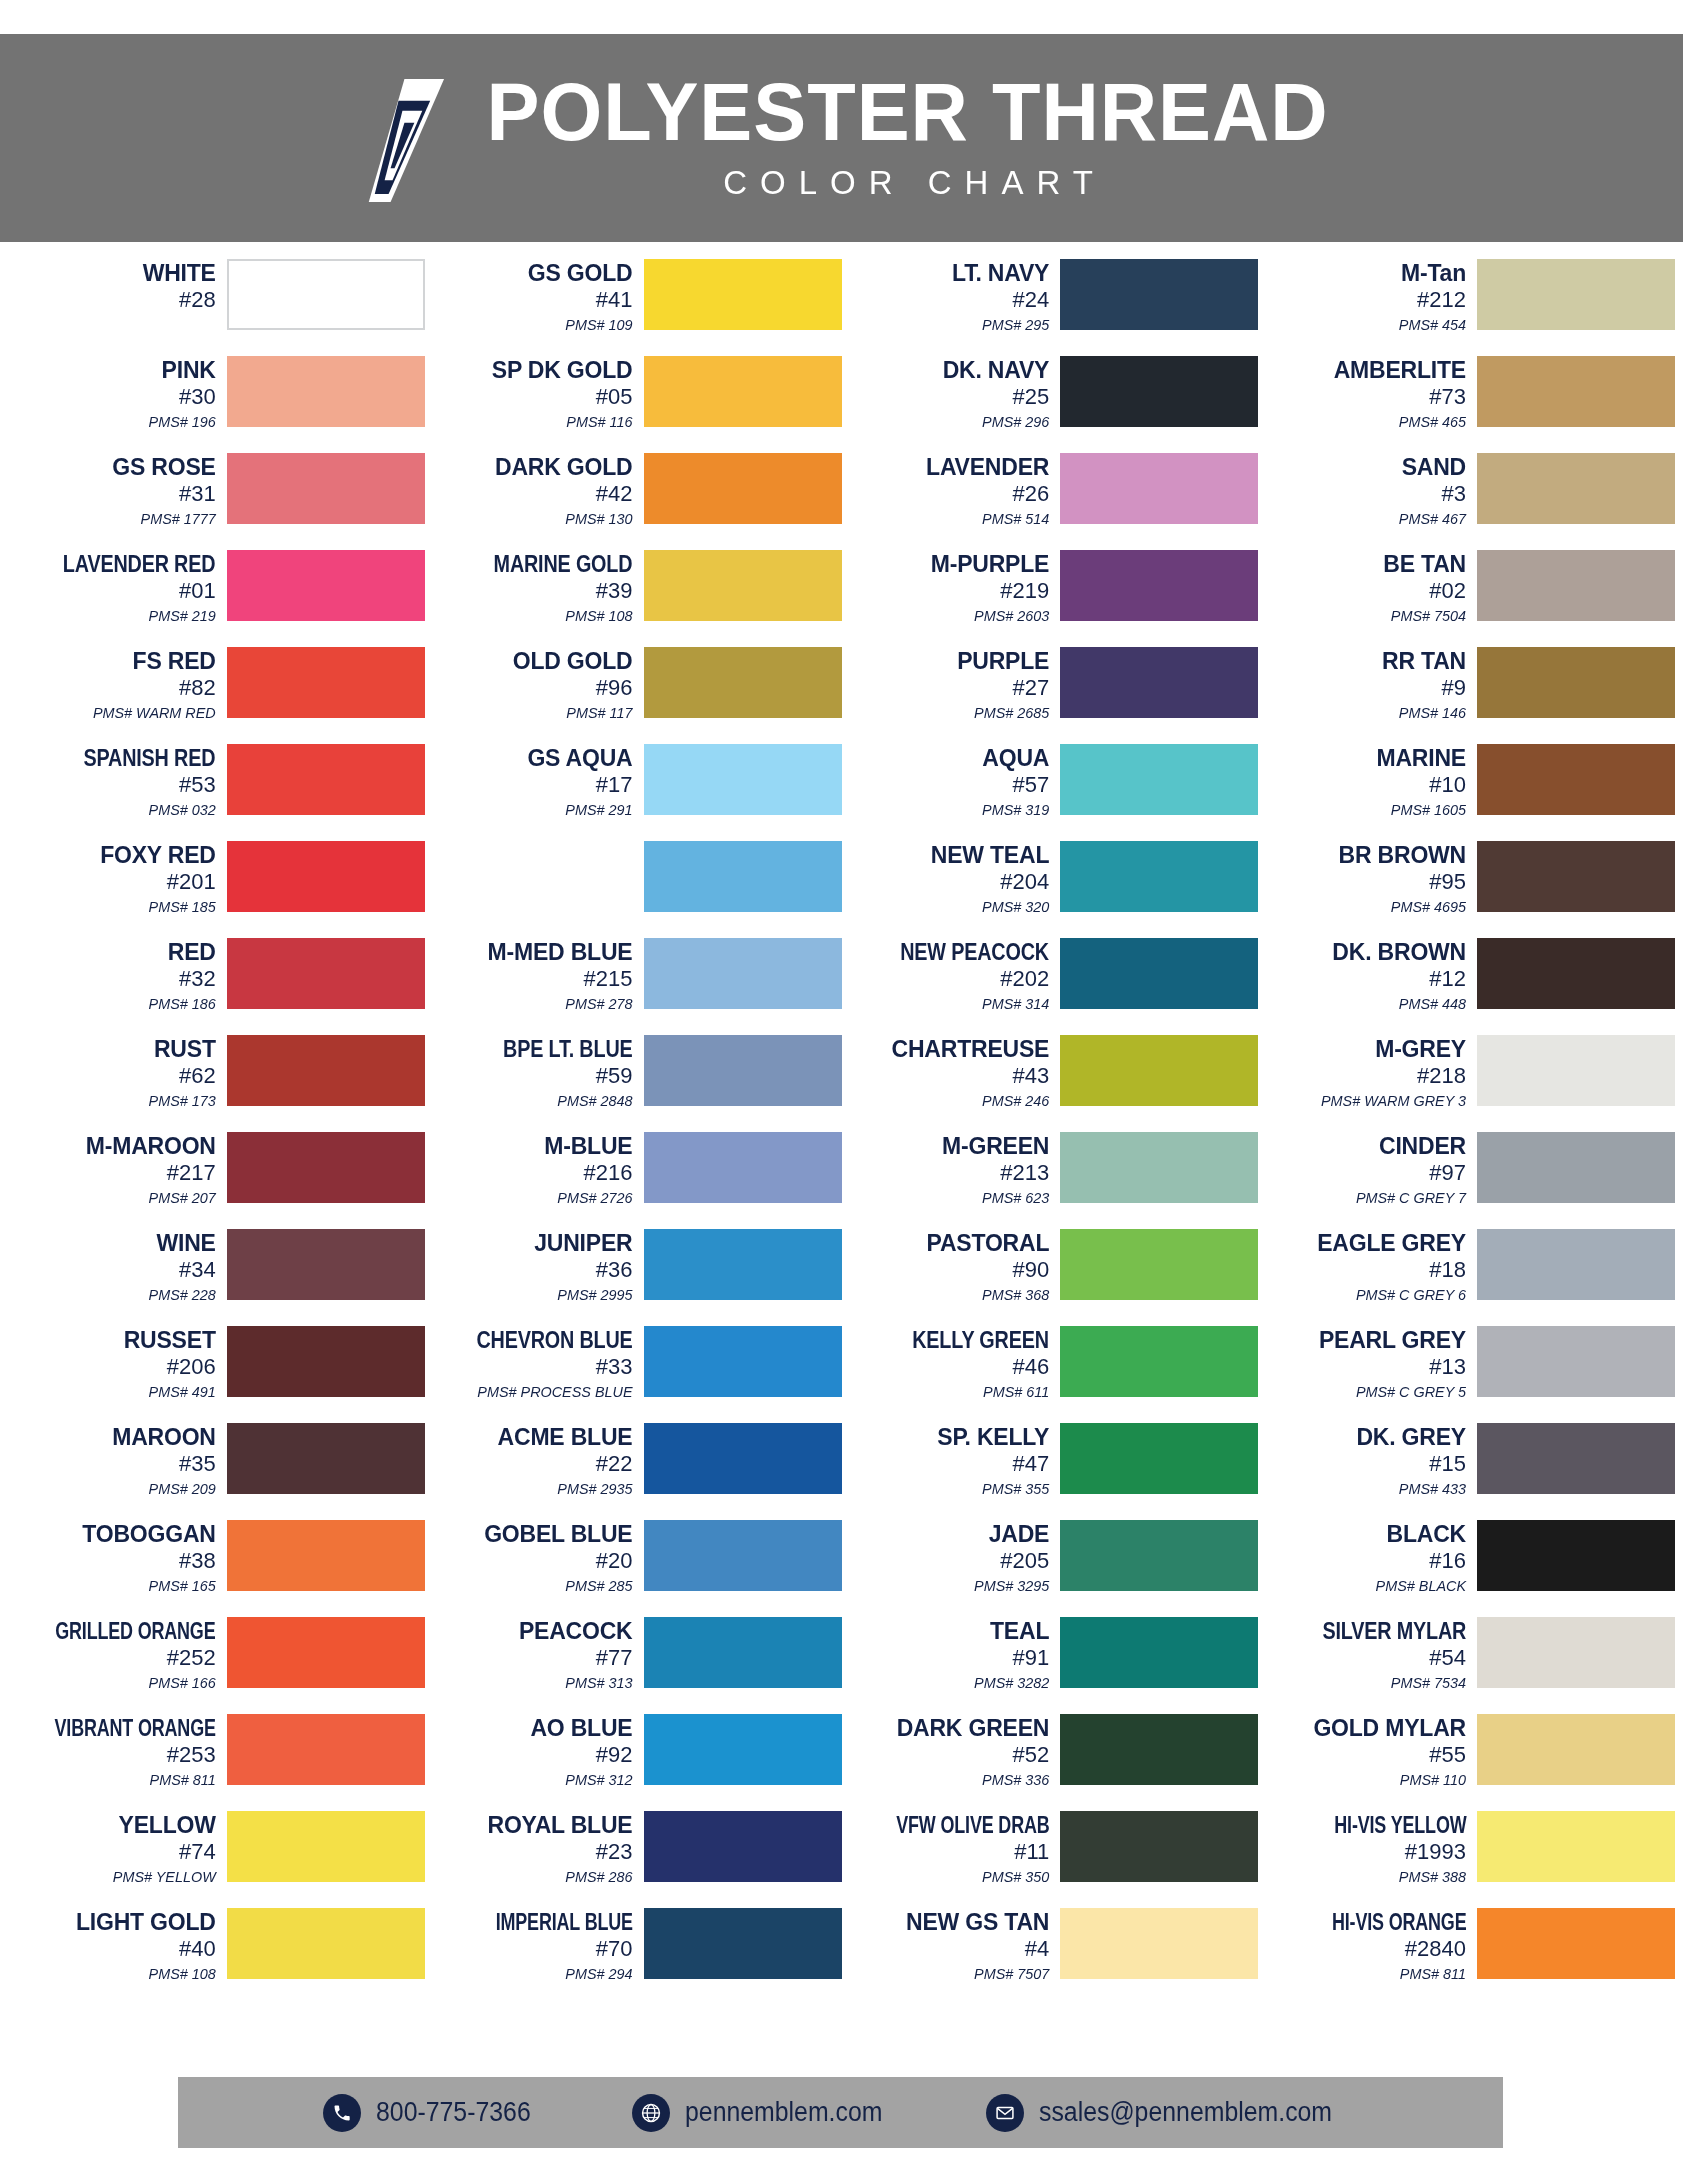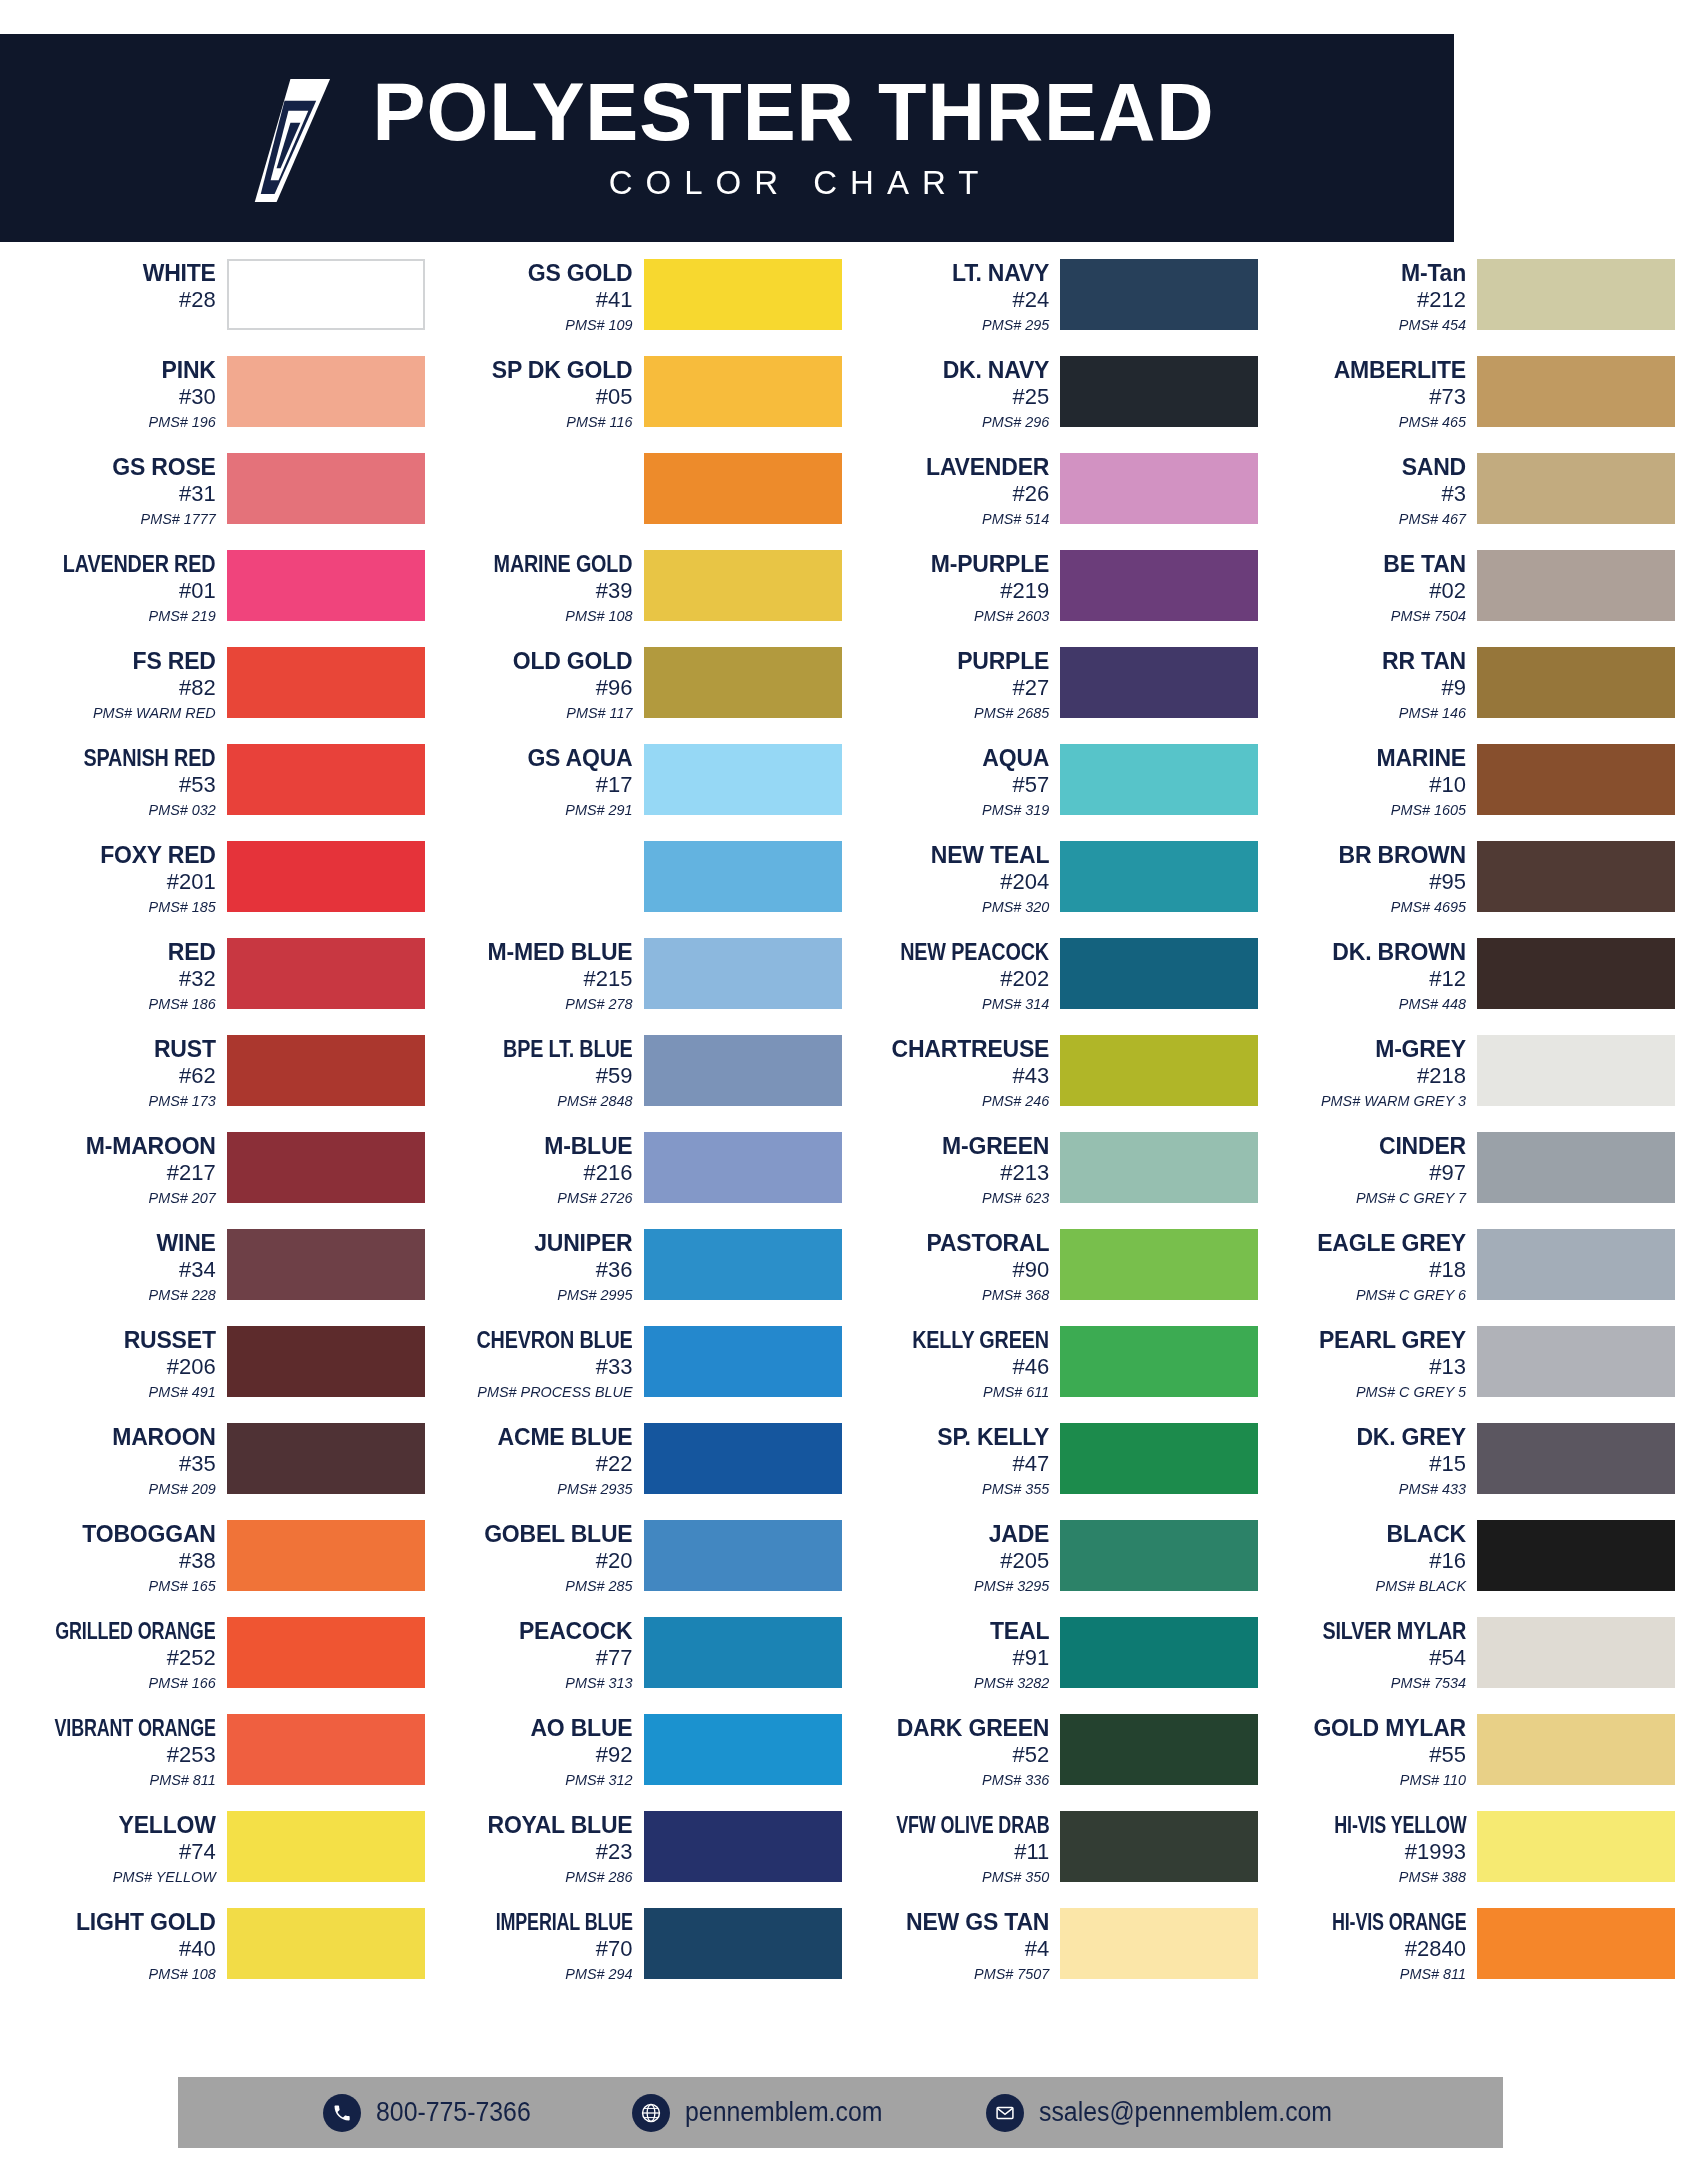--- a/index.html
+++ b/index.html
@@ -16,22 +16,22 @@
     width: 1683px;
     height: 2178px;
     background: #ffffff;
     overflow: hidden;
   }
 
   
   .header {
     position: absolute;
     left: 0; top: 34px;
-    width: 1454px; height: 208px;
-    background: #0f172a;
+    width: 1683px; height: 208px;
+    background: #737373;
     display: flex;
     align-items: center;
     justify-content: center;
   }
   .header-inner {
     display: flex;
     align-items: center;
     gap: 26px;
   }
   .logo-mark {
@@ -336,20 +336,25 @@
         </div>
         <div class="swatch-row">
           <div class="labels">
             <div class="c-name">SP DK GOLD</div>
             <div class="c-code">#05</div>
             <div class="c-pms">PMS# 116</div>
           </div>
           <div class="chip" style="background: rgb(247, 188, 60);"></div>
         </div>
         <div class="swatch-row">
+          <div class="labels">
+            <div class="c-name">DARK GOLD</div>
+            <div class="c-code">#42</div>
+            <div class="c-pms">PMS# 130</div>
+          </div>
           <div class="chip" style="background: rgb(237, 139, 43);"></div>
         </div>
         <div class="swatch-row">
           <div class="labels">
             <div class="c-name tight">MARINE GOLD</div>
             <div class="c-code">#39</div>
             <div class="c-pms">PMS# 108</div>
           </div>
           <div class="chip" style="background: rgb(232, 197, 69);"></div>
         </div>

